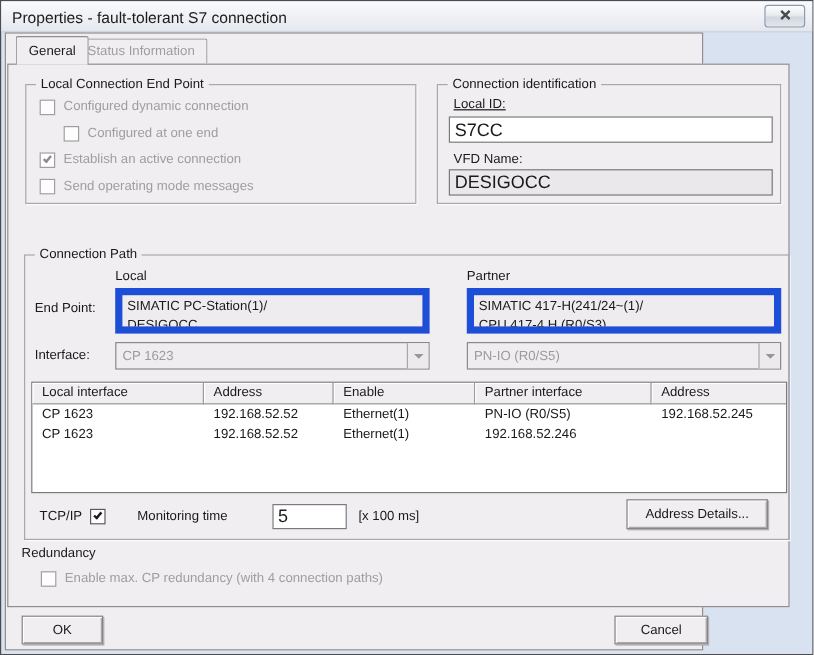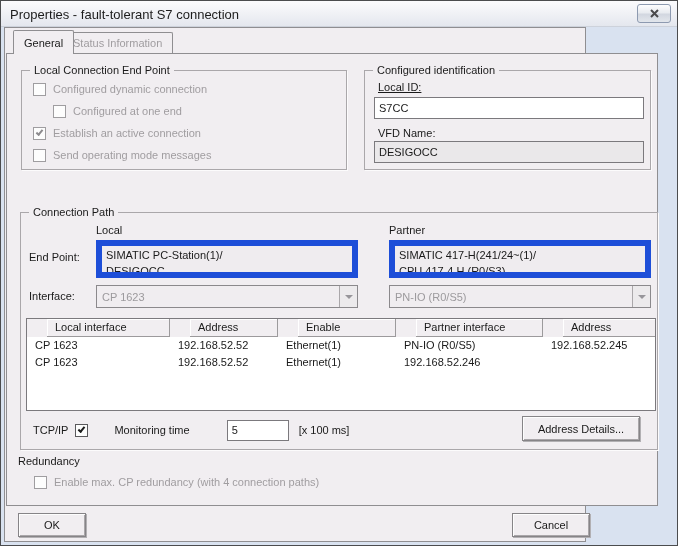--- a/index.html
+++ b/index.html
@@ -68,21 +68,21 @@
     border-left:2px solid #8d8b8e; border-bottom:2px solid #8d8b8e;
     transform:rotate(-50deg);
   }
   .cb.enabled .check { border-color:#1c1c1c; }
   .cb-label { margin-left:7px; white-space:nowrap; }
   .disabled-text { color:#a09da0; }
 
   
   .tinput {
     position:absolute; border:1px solid #7b797d; background:#ffffff;
-    font-family:"Liberation Sans",sans-serif; font-size:11px; color:#1a1a1a;
+    font-family:"Liberation Sans",sans-serif; font-size:15px; color:#1a1a1a;
     padding:0 4px; outline:none;
   }
   .tinput.readonly { background:#eae8ea; }
 
   .plain-label { position:absolute; white-space:nowrap; }
 
   
   .endpoint-box {
     position:absolute; border:6px solid #1d4ed8; background:#efecef;
     padding:1px 4px; line-height:16px; overflow:hidden; white-space:nowrap;
@@ -105,21 +105,21 @@
 
   
   .lv {
     position:absolute; border:1px solid #7b797d; background:#ffffff; overflow:hidden;
   }
   .lv-header { display:grid; grid-template-columns:143px 108px 118px 147px auto; height:18px;
     background:#f1eef1; }
   .lv-header .hcell {
     border-right:1px solid #9c9a9c; border-bottom:1px solid #9c9a9c;
     box-shadow:inset 1px 1px 0 #ffffff;
-    padding:2px 0 0 8px; white-space:nowrap; overflow:hidden;margin-left:20px;
+    padding:2px 0 0 8px; white-space:nowrap; overflow:hidden;
   }
   .lv-header .hcell:last-child { border-right:none; }
   .lv-row { display:grid; grid-template-columns:143px 108px 118px 147px auto; height:17px; }
   .lv-row .cell { padding:2px 0 0 8px; white-space:nowrap; overflow:hidden; }
 
   
   .btn {
     position:absolute; background:#f1eef1; border:1px solid #868487;
     box-shadow:inset 1px 1px 0 #fdfdfd, inset -1px -1px 0 #a9a6a9, 1px 1px 0 #b2b0b3;
     display:flex; align-items:center; justify-content:center;
@@ -170,21 +170,21 @@
             </span>
           <span class="cb-label disabled-text">Establish an active connection</span>
         </div>
         <div class="cbrow" style="left:11px; top:77px;">
           <span class="cb"></span>
           <span class="cb-label disabled-text">Send operating mode messages</span>
         </div>
       </div>
 
       <div class="group" style="left:357px; top:16px; width:287px; height:100px;">
-        <span class="group-label">Configured identification</span>
+        <span class="group-label">Connection identification</span>
 
         <span class="plain-label" style="left:13px; top:10px;text-decoration:underline;">Local ID:</span>
         <input class="tinput" style="left: 9px; top: 26px; width: 270px; height: 22px;" value="S7CC">
 
         <span class="plain-label" style="left:13px; top:56px;">VFD Name:</span>
         <input class="tinput readonly" style="left: 9px; top: 70px; width: 270px; height: 22px;" readonly="" value="DESIGOCC">
       </div>
 
       <div class="group" style="left:13px; top:158px; width:638px; height:238px;">
         <span class="group-label">Connection Path</span>

